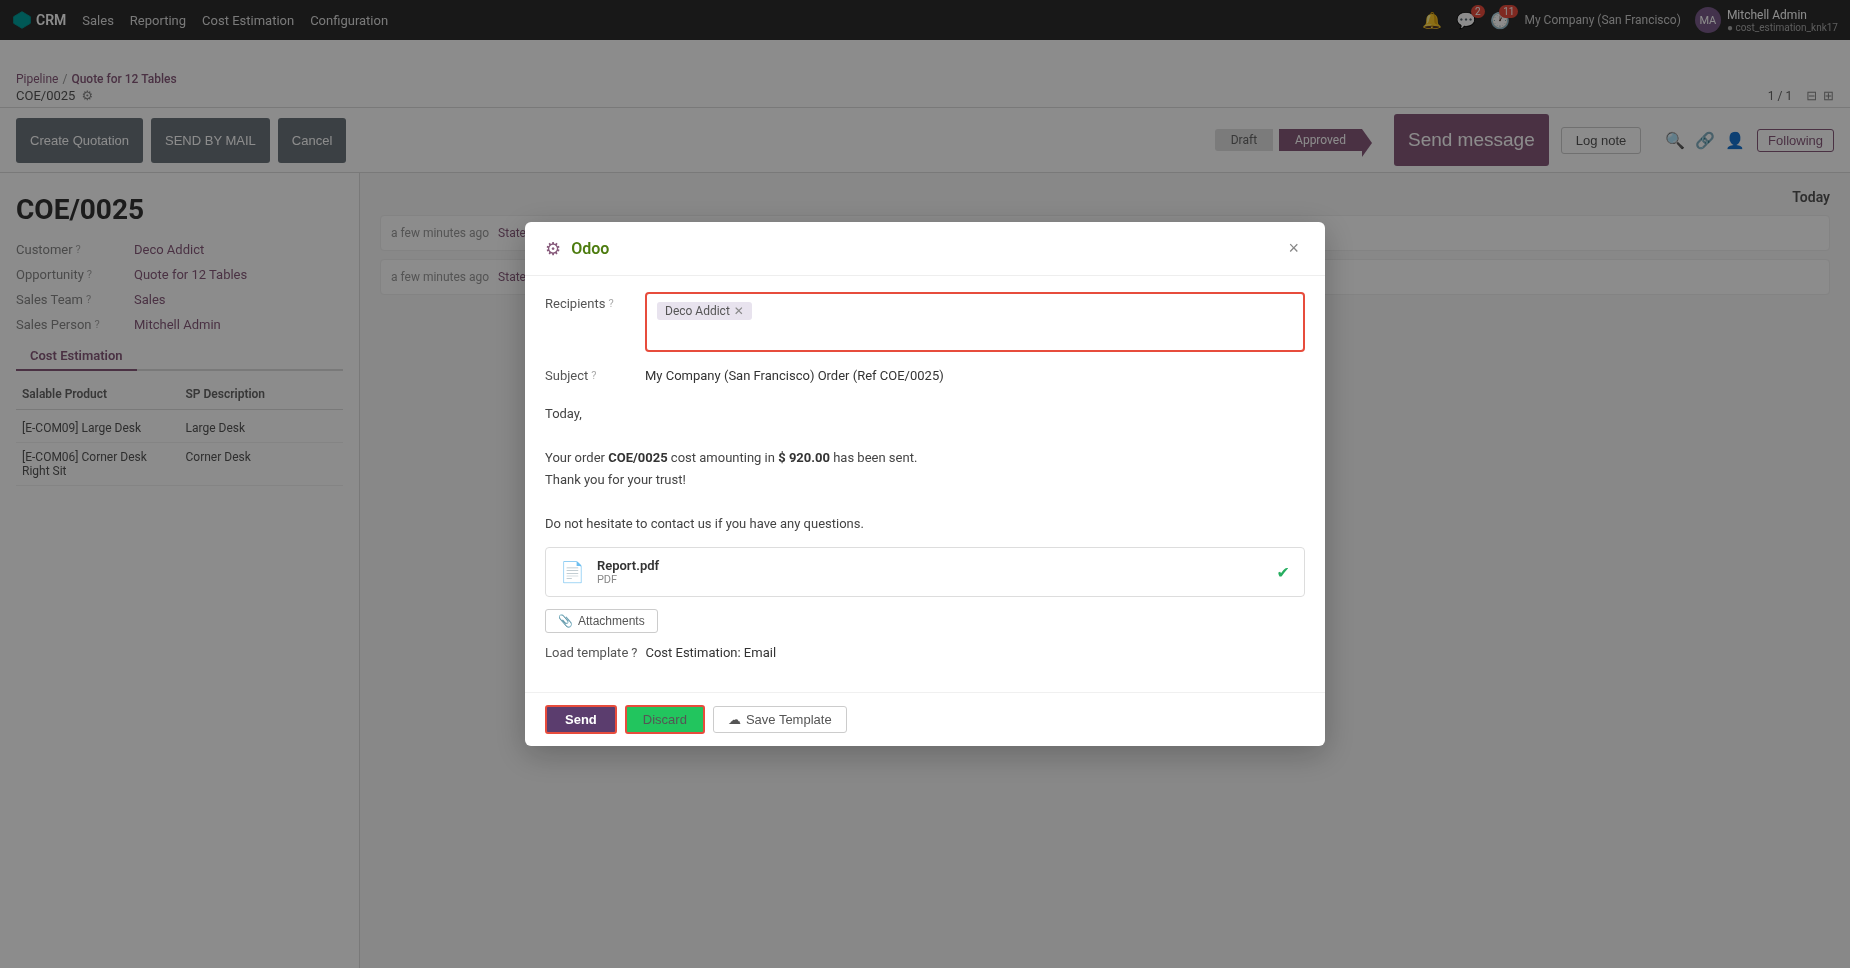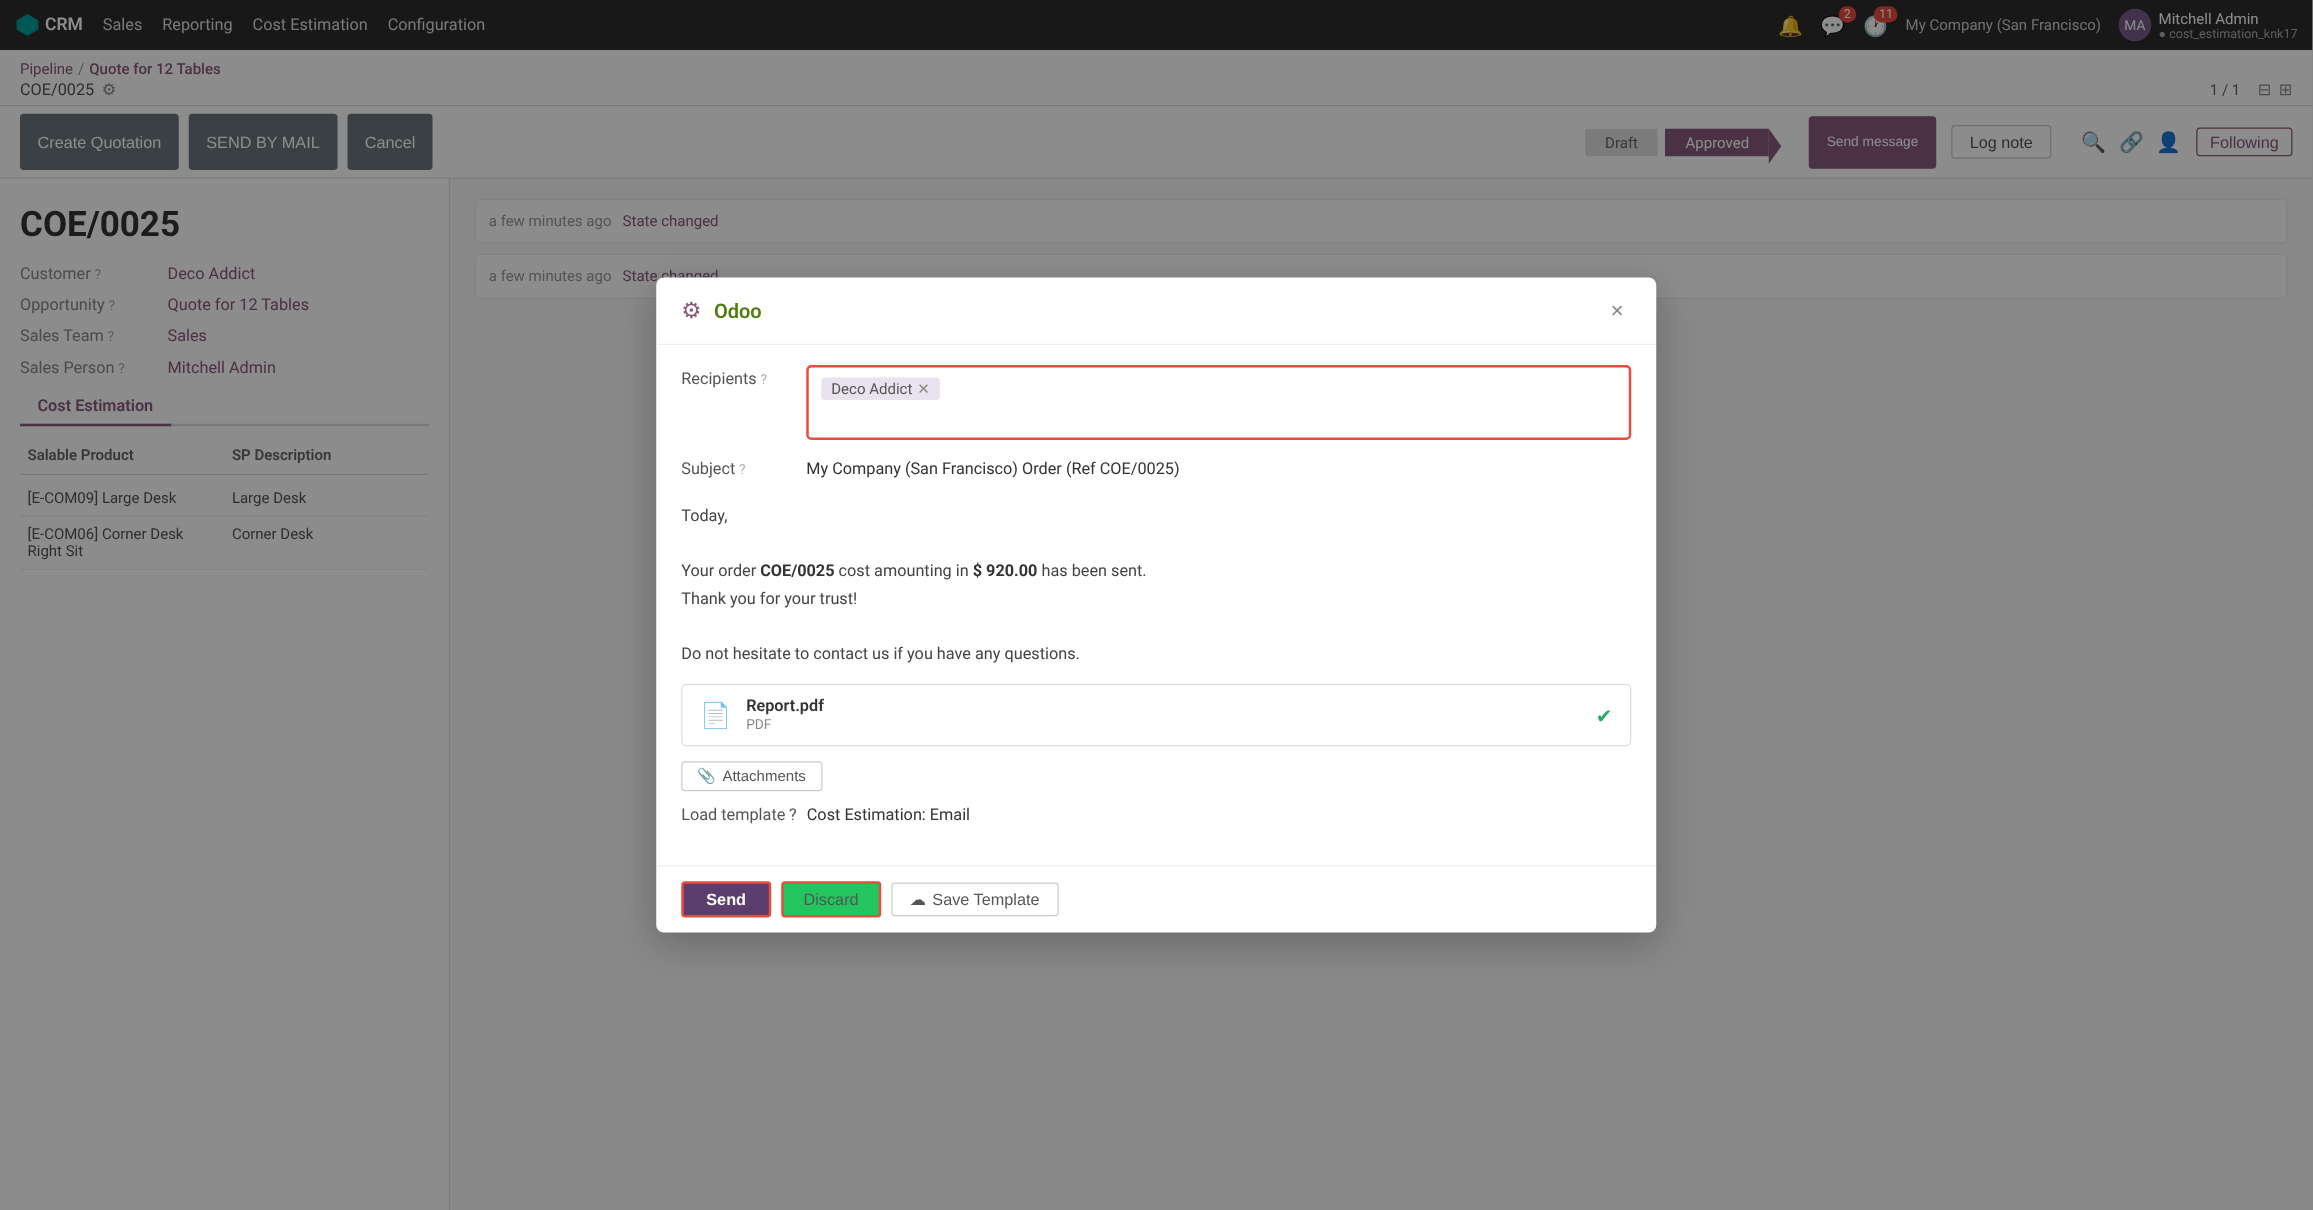--- a/index.html
+++ b/index.html
@@ -30,21 +30,21 @@
     .topnav-user .user-name { font-size: 12px; color: #fff; }
     .topnav-user .user-sub { font-size: 10px; color: #aaa; }
     .company-label { font-size: 12px; color: #ccc; }
 
     
     .subheader {
       background: #fff;
       border-bottom: 1px solid #ddd;
       padding: 4px 16px 0;
     }
-    .breadcrumb { font-size: 12px; color: #875a7b; display: flex; align-items: center; gap: 4px; padding: 4px 0 2px; }
+    .breadcrumb { font-size: 12px; color: #875a7b; display: flex; align-items: center; gap: 4px; padding: 4px 0 2px; margin-top: 24px; }
     .breadcrumb span { cursor: pointer; }
     .breadcrumb .sep { color: #999; }
     .breadcrumb .current { color: #875a7b; font-weight: 500; }
     .doc-ref { font-size: 13px; color: #555; display: flex; align-items: center; gap: 6px; padding-bottom: 4px; }
     .doc-ref .gear { color: #888; cursor: pointer; }
 
     
     .actionbar {
       background: #fff;
       border-bottom: 1px solid #ddd;
@@ -296,21 +296,21 @@
 
 <div class="actionbar">
   <button class="btn btn-secondary">Create Quotation</button>
   <button class="btn btn-secondary">SEND BY MAIL</button>
   <button class="btn btn-secondary">Cancel</button>
   <div class="status-bar">
     <div class="status-step">Draft</div>
     <div class="status-step active">Approved</div>
   </div>
   <div class="action-right">
-    <button class="btn-msg" style="background:#875a7b;color:#fff;border:none;padding:15px 14px;border-radius:3px;cursor:pointer;font-size:11px;">Send message</button>
+    <button class="btn-msg" style="background:#875a7b;color:#fff;border:none;padding:15px 14px;border-radius:3px;cursor:pointer;font-size:19px;">Send message</button>
     <button class="btn-log" style="background:#fff;color:#555;border:1px solid #ccc;padding:5px 14px;border-radius:3px;cursor:pointer;font-size:13px;">Log note</button>
     <div class="action-icons">
       <span style="cursor:pointer;">🔍</span>
       <span style="cursor:pointer;">🔗</span>
       <span style="cursor:pointer;">👤</span>
     </div>
     <button class="following-btn">Following</button>
   </div>
 </div>
 
@@ -360,20 +360,21 @@
       <span class="td">[E-COM09] Large Desk</span>
       <span class="td">Large Desk</span>
     </div>
     <div class="table-row-item">
       <span class="td">[E-COM06] Corner Desk Right Sit</span>
       <span class="td">Corner Desk</span>
     </div>
   </div>
 
   <div class="right-panel">
+    <div class="right-panel-header">Today</div>
     <div class="chatter-item" style="font-size:12px;color:#999;">
       <span>a few minutes ago</span> &nbsp; <span style="color:#875a7b;">State changed</span>
     </div>
     <div class="chatter-item" style="font-size:12px;color:#999;">
       <span>a few minutes ago</span> &nbsp; <span style="color:#875a7b;">State changed</span>
     </div>
   </div>
 </div>
 
 <div class="overlay">

